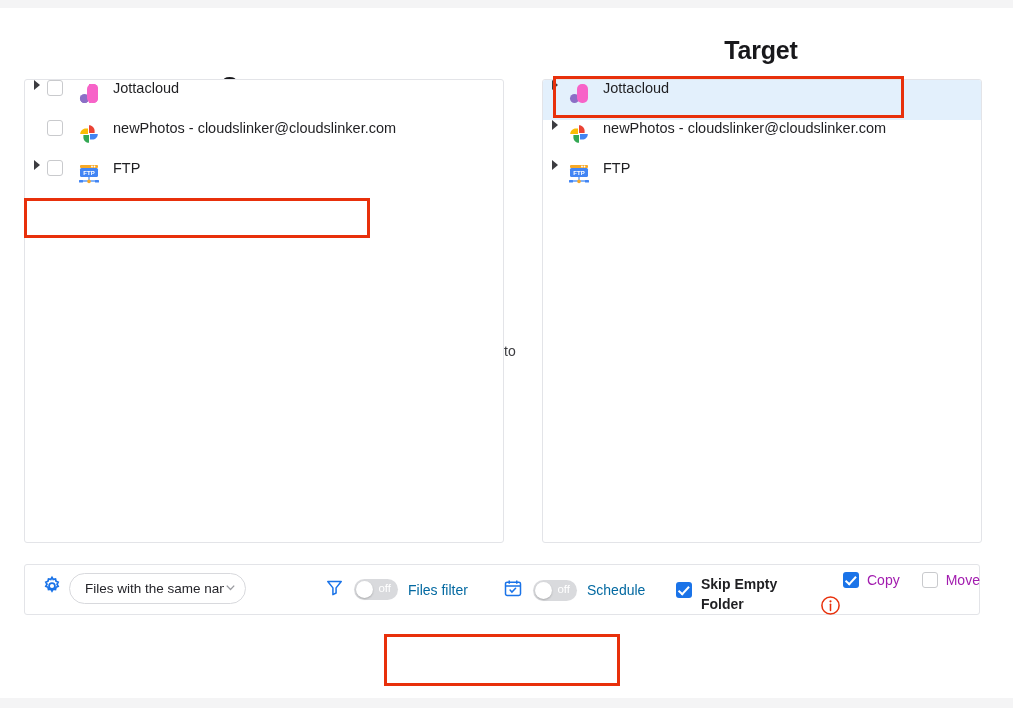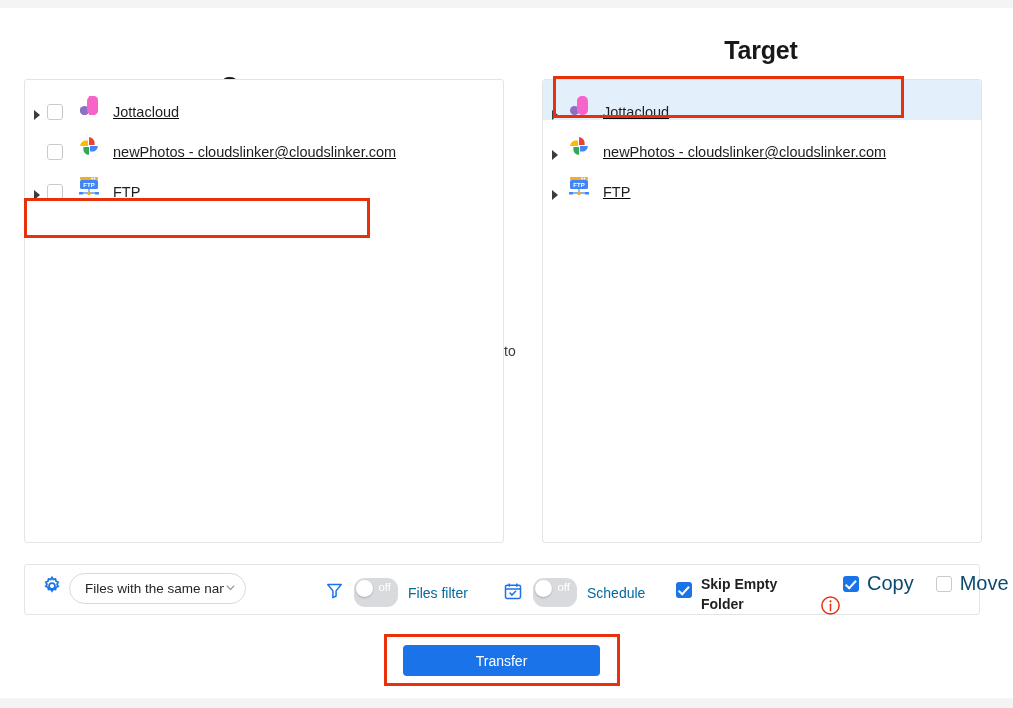--- a/index.html
+++ b/index.html
@@ -38,23 +38,22 @@
     border-radius: 3px;
     overflow: hidden;
   }
   #panel-source { left: 24px; top: 71px; width: 478px; height: 462px; }
   #panel-target { left: 542px; top: 71px; width: 438px; height: 462px; }
 
   .tree-row {
     position: relative;
     height: 40px;
     display: flex;
-    align-items: flex-end;
-    box-sizing: border-box;
-    text-decoration: underline;
+    align-items: flex-start;
+    box-sizing: border-box;
   }
   .tree-row.selected { background: #e3f0fc; }
 
   .twisty {
     width: 22px;
     flex: 0 0 22px;
     display: flex;
     align-items: center;
     justify-content: center;
     padding-left: 2px;
@@ -140,21 +139,21 @@
   }
   #dropdown .dd-text {
     font-size: 13.5px;
     color: #25252a;
     flex: 1;
     white-space: nowrap;
     overflow: hidden;
   }
 
   .toggle {
-    width: 44px; height: 29px;
+    width: 44px; height: 21px;
     border-radius: 11px;
     background: #d9dadd;
     position: relative;
     box-sizing: border-box;
   }
   .toggle .knob {
     position: absolute;
     left: 2px; top: 2px;
     width: 17px; height: 17px;
     border-radius: 50%;
@@ -220,21 +219,21 @@
     left: 5.2px; top: 2.2px;
     width: 4px; height: 8.5px;
     border: solid #fff;
     border-width: 0 2px 2px 0;
     transform: rotate(43deg);
   }
   #copymove-wrap .cb.off {
     background: #fff;
     border: 1px solid #c9cacd;
   }
-  #copymove-wrap .cm-label { font-size: 20px; color: #0c4a6e; }
+  #copymove-wrap .cm-label { font-size: 14px; color: #a21caf; }
   #info-icon { position: absolute; left: 820px; top: 587px; }
 
   
   #transfer-btn {
     position: absolute;
     left: 403px; top: 637px;
     width: 197px; height: 31px;
     background: #1a73e8;
     border-radius: 4px;
     color: #fff;
@@ -448,21 +447,18 @@
   </div>
 
   <span id="info-icon">
     <svg width="21" height="21" viewBox="0 0 22 22" fill="none">
       <circle cx="11" cy="11" r="9" stroke="#e8300b" stroke-width="1.6"></circle>
       <circle cx="11" cy="6.6" r="1.15" fill="#e8300b"></circle>
       <path d="M11 9.6 v6.6" stroke="#e8300b" stroke-width="1.6" stroke-linecap="round"></path>
     </svg>
   </span>
 
-  <div id="transfer-btn">
-    <span>Transfer</span>
-  </div>
 
   <div class="anno" id="anno-source-row"></div>
   <div class="anno" id="anno-target-row"></div>
   <div class="anno" id="anno-transfer"></div>
 
 </div>
 
 </body></html>

